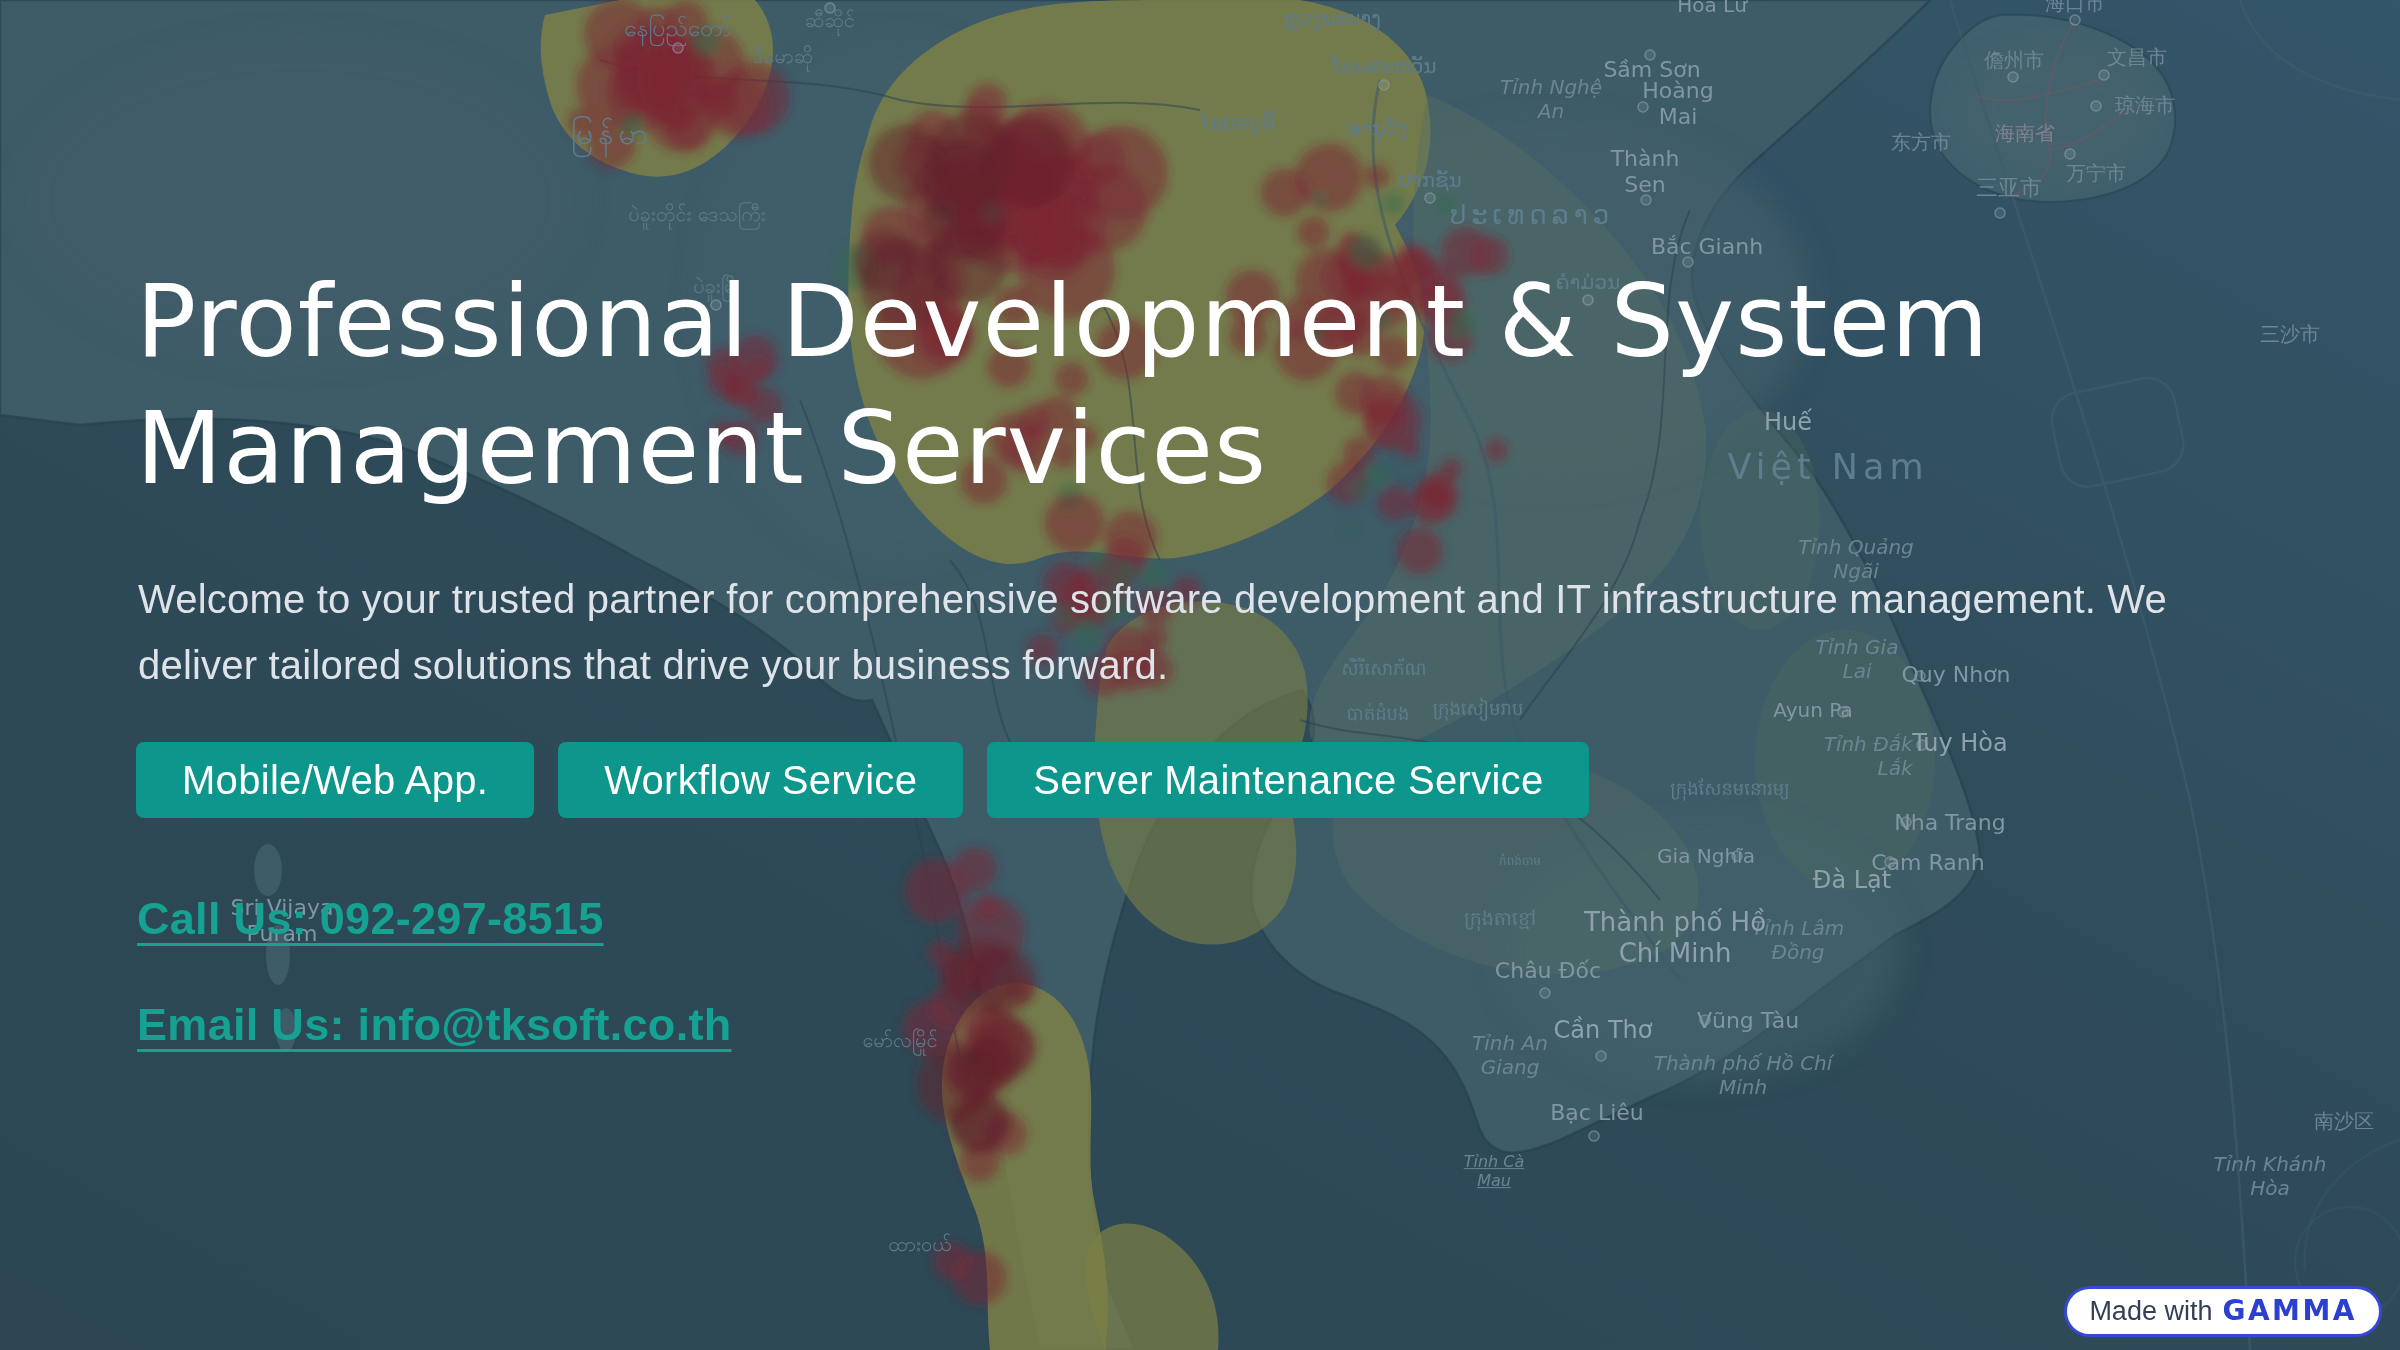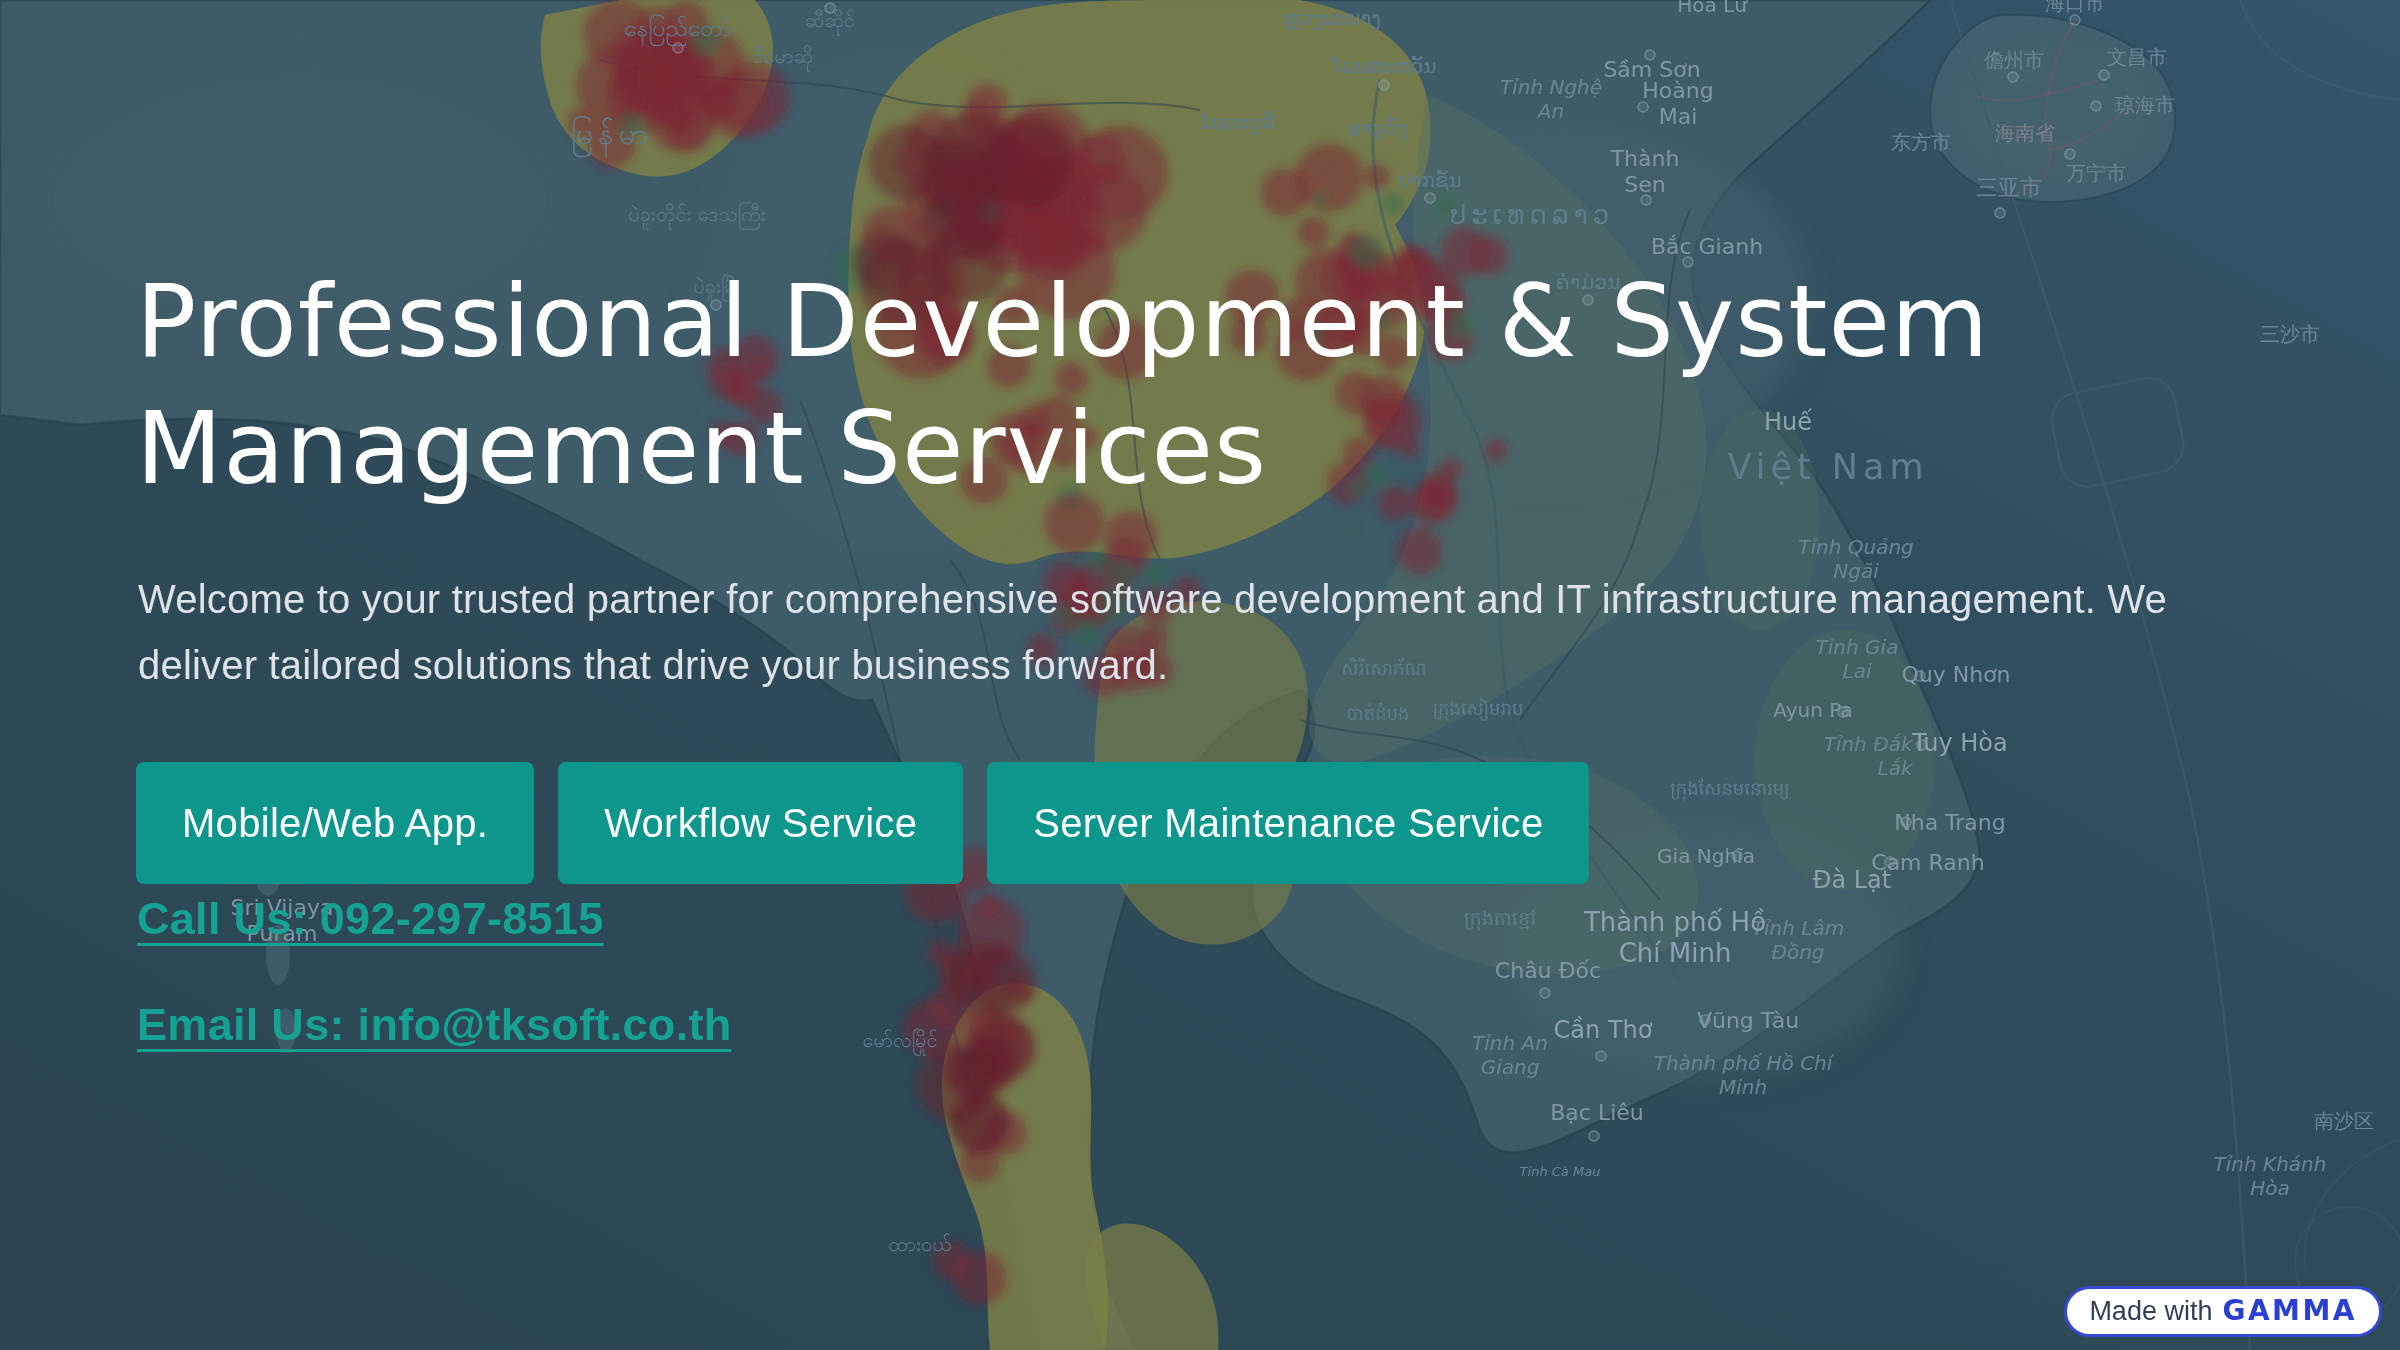--- a/index.html
+++ b/index.html
@@ -20,23 +20,23 @@
   .c-cnp{color:#83808e;}
   .c-scr{color:#5f7c8d;}
 
   
   .content{position:absolute;inset:0;}
   h1.title{position:absolute;left:136px;top:258px;margin:0;font-family:"DejaVu Sans",sans-serif;
     font-weight:400;font-size:100px;line-height:127px;color:#ffffff;letter-spacing:1px;}
   p.desc{position:absolute;left:138px;top:566px;width:2140px;margin:0;
     font-size:40px;line-height:66px;color:#dde3e8;letter-spacing:.2px;}
   .btn-row{position:absolute;left:136px;top:742px;display:flex;gap:24px;}
-  .btn{height:122px;padding:0 46px;background:#0D968B;border:none;border-radius:8px;
+  .btn{height:76px;padding:0 46px;background:#0D968B;border:none;border-radius:8px;
     color:#fff;font-size:40px;font-family:"Liberation Sans",sans-serif;letter-spacing:.3px;
-    display:flex;align-items:center;cursor:pointer;margin-top:20px;}
+    display:flex;align-items:center;cursor:pointer;}
   .link{position:absolute;left:137px;color:#15A293;font-size:45px;font-weight:bold;
     text-decoration:underline;text-decoration-thickness:3px;text-underline-offset:9px;
     letter-spacing:.3px;cursor:pointer;}
   .link.call{top:893px;}
   .link.mail{top:999px;}
 
   
   .badge{position:absolute;right:18px;bottom:13px;background:#ffffff;border:3px solid #3748d6;
     border-radius:999px;padding:5px 22px 7px;display:flex;align-items:baseline;gap:10px;cursor:pointer;}
   .badge .mw{color:#333f56;font-size:27px;}
@@ -418,21 +418,21 @@
         <span class="ml c-city" style="left: 1928px; top: 862px; font-size: 22px;">Cam Ranh</span>
         <span class="ml c-city" style="left: 1706px; top: 856px; font-size: 20px;">Gia Nghĩa</span>
         <span class="ml c-prov w" style="left: 1798px; top: 941px; font-size: 20px; width: 125px;">Tỉnh Lâm Đồng</span>
         <span class="ml c-cityb w" style="left: 1675px; top: 938px; font-size: 26px; width: 230px;">Thành phố Hồ Chí Minh</span>
         <span class="ml c-city" style="left: 1548px; top: 970px; font-size: 22px;">Châu Đốc</span>
         <span class="ml c-city" style="left: 1748px; top: 1020px; font-size: 22px;">Vũng Tàu</span>
         <span class="ml c-cityb" style="left: 1603px; top: 1030px; font-size: 24px;">Cần Thơ</span>
         <span class="ml c-prov w" style="left: 1510px; top: 1056px; font-size: 20px; width: 100px;">Tỉnh An Giang</span>
         <span class="ml c-prov w" style="left: 1743px; top: 1076px; font-size: 20px; width: 185px;">Thành phố Hồ Chí Minh</span>
         <span class="ml c-city" style="left: 1597px; top: 1112px; font-size: 22px;">Bạc Liêu</span>
-        <span class="ml c-prov w" style="left: 1560px; top: 1172px; font-size: 13px; width: 95px;">Tỉnh Cà Mau</span>
+        <span class="ml c-prov w" style="left: 1494px; top: 1172px; font-size: 16px; width: 95px; text-decoration: underline;">Tỉnh Cà Mau</span>
         <span class="ml c-prov w" style="left: 2270px; top: 1177px; font-size: 20px; width: 135px;">Tỉnh Khánh Hòa</span>
         <span class="ml c-cn" style="left: 2344px; top: 1121px; font-size: 20px;">南沙区</span>
         <span class="ml c-cn" style="left: 2075px; top: 3px; font-size: 20px;">海口市</span>
         <span class="ml c-cn" style="left: 2014px; top: 60px; font-size: 20px;">儋州市</span>
         <span class="ml c-cn" style="left: 2137px; top: 57px; font-size: 20px;">文昌市</span>
         <span class="ml c-cn" style="left: 2145px; top: 105px; font-size: 20px;">琼海市</span>
         <span class="ml c-cnp" style="left: 2025px; top: 133px; font-size: 20px;">海南省</span>
         <span class="ml c-cn" style="left: 1921px; top: 142px; font-size: 20px;">东方市</span>
         <span class="ml c-cn" style="left: 2096px; top: 173px; font-size: 20px;">万宁市</span>
         <span class="ml c-cn" style="left: 2009px; top: 188px; font-size: 22px;">三亚市</span>

